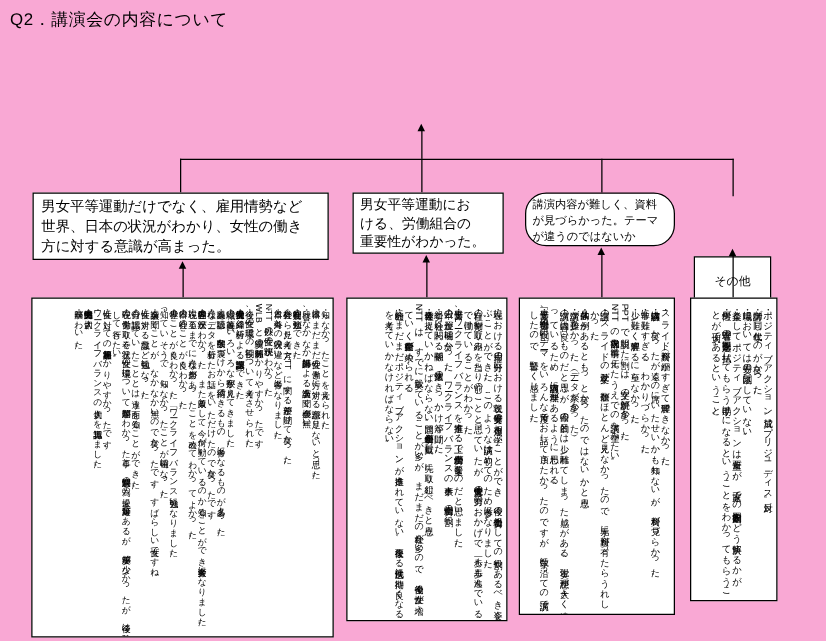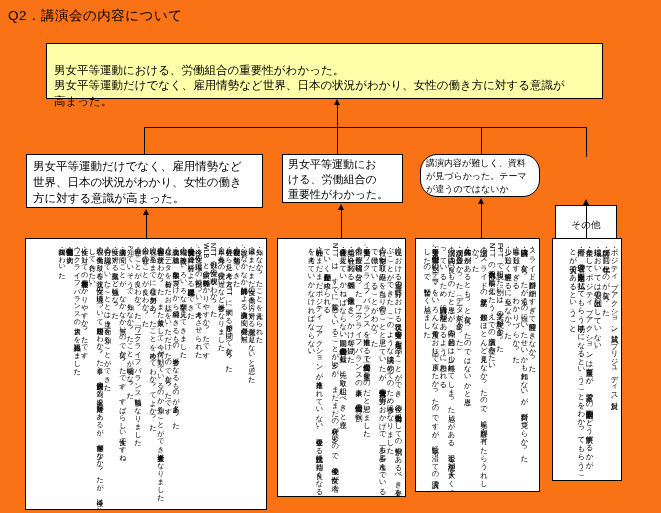--- a/index.html
+++ b/index.html
@@ -1,17 +1,17 @@
 <!DOCTYPE html>
 <html><head>
 <meta charset="utf-8">
 <style>
   html,body{margin:0;padding:0;background:#fff;}
   .canvas{
-    position:relative;width:661px;height:513px;background:#f97316;
+    position:relative;width:661px;height:513px;background:#f9a8d4;
     font-family:"Liberation Sans",sans-serif;color:#000;overflow:hidden;
   }
   .title{
     position:absolute;left:8px;top:7px;font-size:13.5px;letter-spacing:.5px;
     white-space:pre-line;
   }
   .box{border:1px solid #000;box-sizing:border-box;position:absolute;}
   .summary{
     left:46px;top:43px;width:557px;height:56px;
     font-size:11.5px;line-height:15.5px;padding:3px 7px;white-space:pre-line;
@@ -41,25 +41,20 @@
     border-left:3px solid transparent;border-right:3px solid transparent;
     border-bottom:6px solid #000;}
 </style>
 </head>
 <body>
 
 <div class="canvas">
 
   <div class="title">Q2．講演会の内容について</div>
 
-  <div class="box summary" style="background: rgb(255, 255, 170);">
-    <div>男女平等運動における、労働組合の重要性がわかった。
-男女平等運動だけでなく、雇用情勢など世界、日本の状況がわかり、女性の働き方に対する意識が
-高まった。</div>
-  </div>
 
   <div class="arr-up" style="left:334px;top:99px;"></div>
   <div class="vline" style="left:337px;top:104px;height:23px;"></div>
   <div class="hline" style="left:144px;top:127px;width:443px;"></div>
   <div class="vline" style="left:144px;top:127px;height:27px;"></div>
   <div class="vline" style="left:337px;top:127px;height:27px;"></div>
   <div class="vline" style="left:481px;top:127px;height:27px;"></div>
   <div class="vline" style="left:586px;top:127px;height:30px;"></div>
 
   <div class="box cat" id="cat1">男女平等運動だけでなく、雇用情勢など

